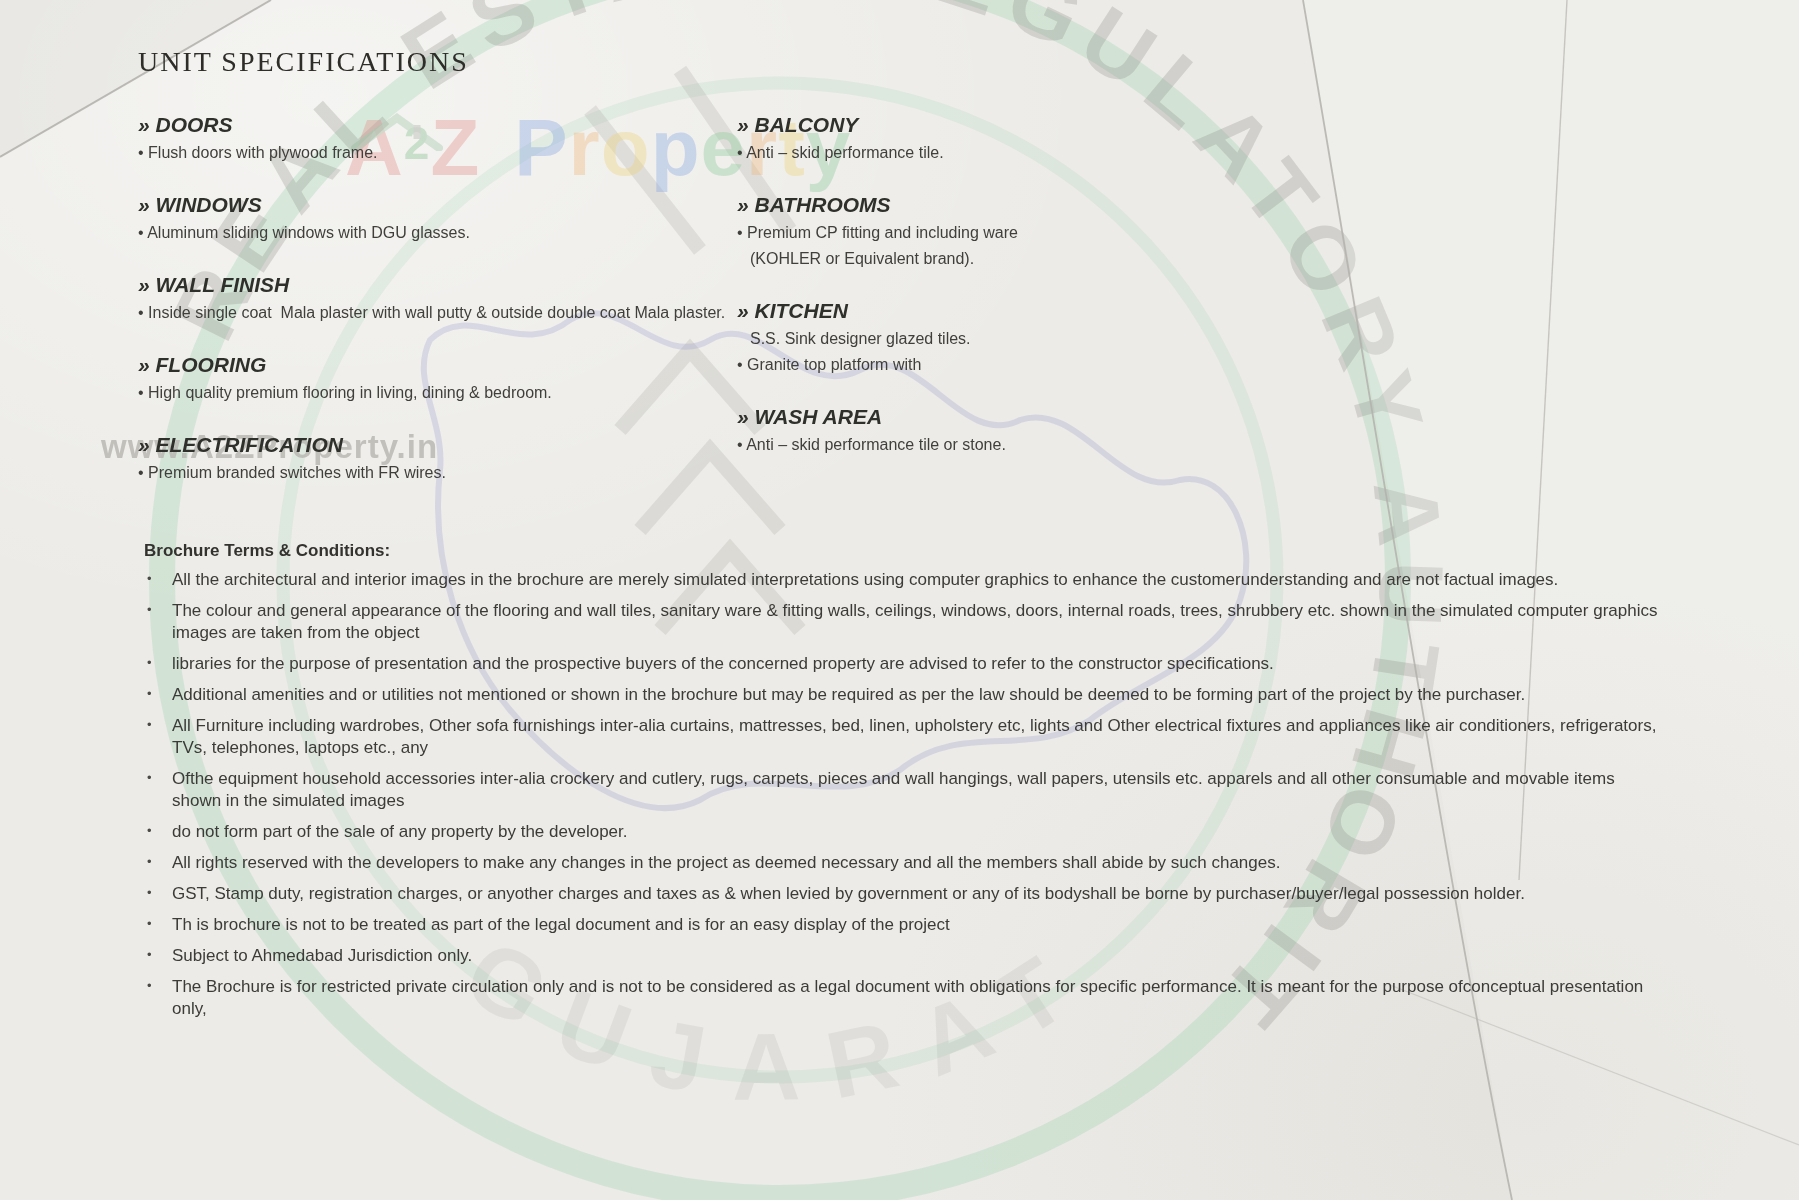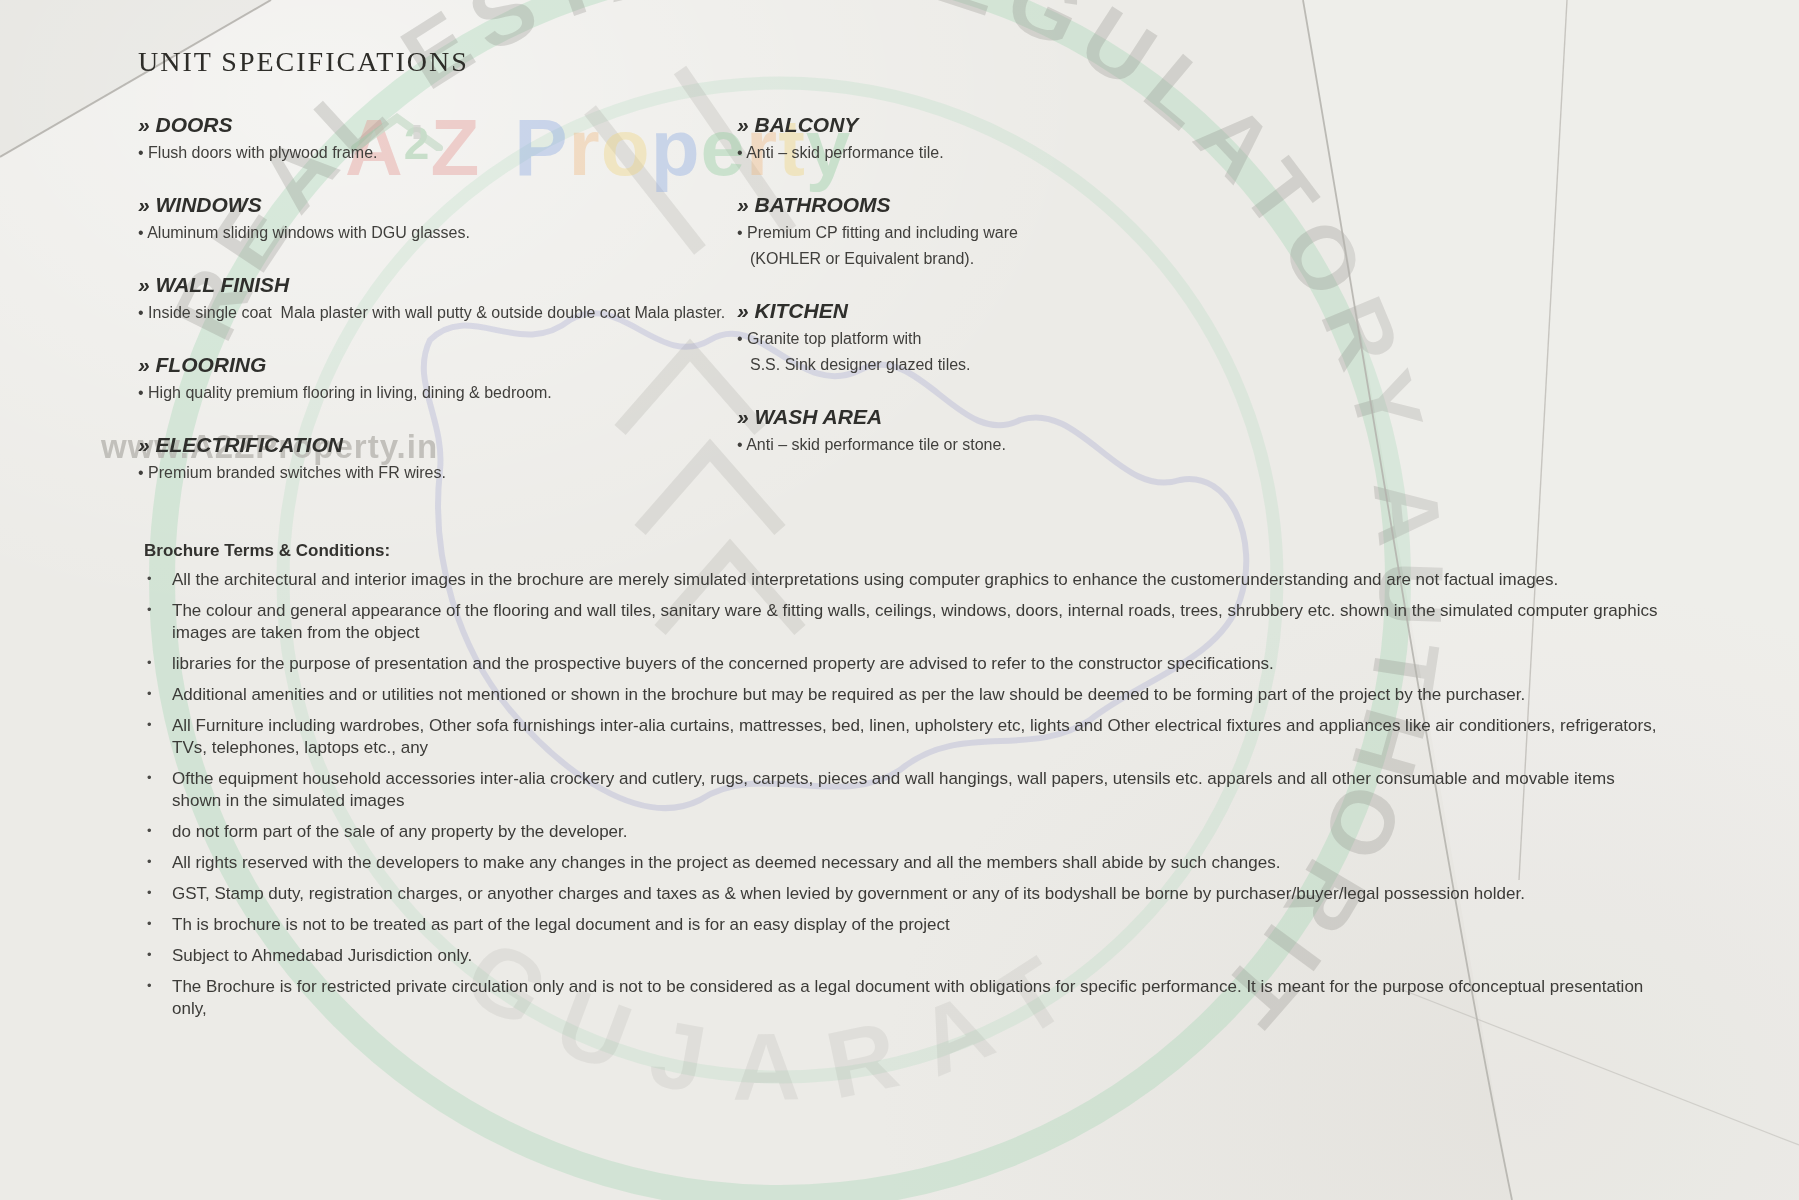--- a/index.html
+++ b/index.html
@@ -126,22 +126,22 @@
           <div class="spec-h"><span class="mk">» </span><span>BALCONY</span></div>
           <div class="spec-line">• Anti – skid performance tile.</div>
         </div>
         <div class="spec">
           <div class="spec-h"><span class="mk">» </span><span>BATHROOMS</span></div>
           <div class="spec-line">• Premium CP fitting and including ware</div>
           <div class="spec-line cont">(KOHLER or Equivalent brand).</div>
         </div>
         <div class="spec">
           <div class="spec-h"><span class="mk">» </span><span>KITCHEN</span></div>
+          <div class="spec-line cont">S.S. Sink designer glazed tiles.</div>
           <div class="spec-line">• Granite top platform with</div>
-          <div class="spec-line cont">S.S. Sink designer glazed tiles.</div>
         </div>
         <div class="spec">
           <div class="spec-h"><span class="mk">» </span><span>WASH AREA</span></div>
           <div class="spec-line">• Anti – skid performance tile or stone.</div>
         </div>
       </div>
   </div>
 
   <div class="terms">
     <div class="terms-heading">Brochure Terms &amp; Conditions:</div>

